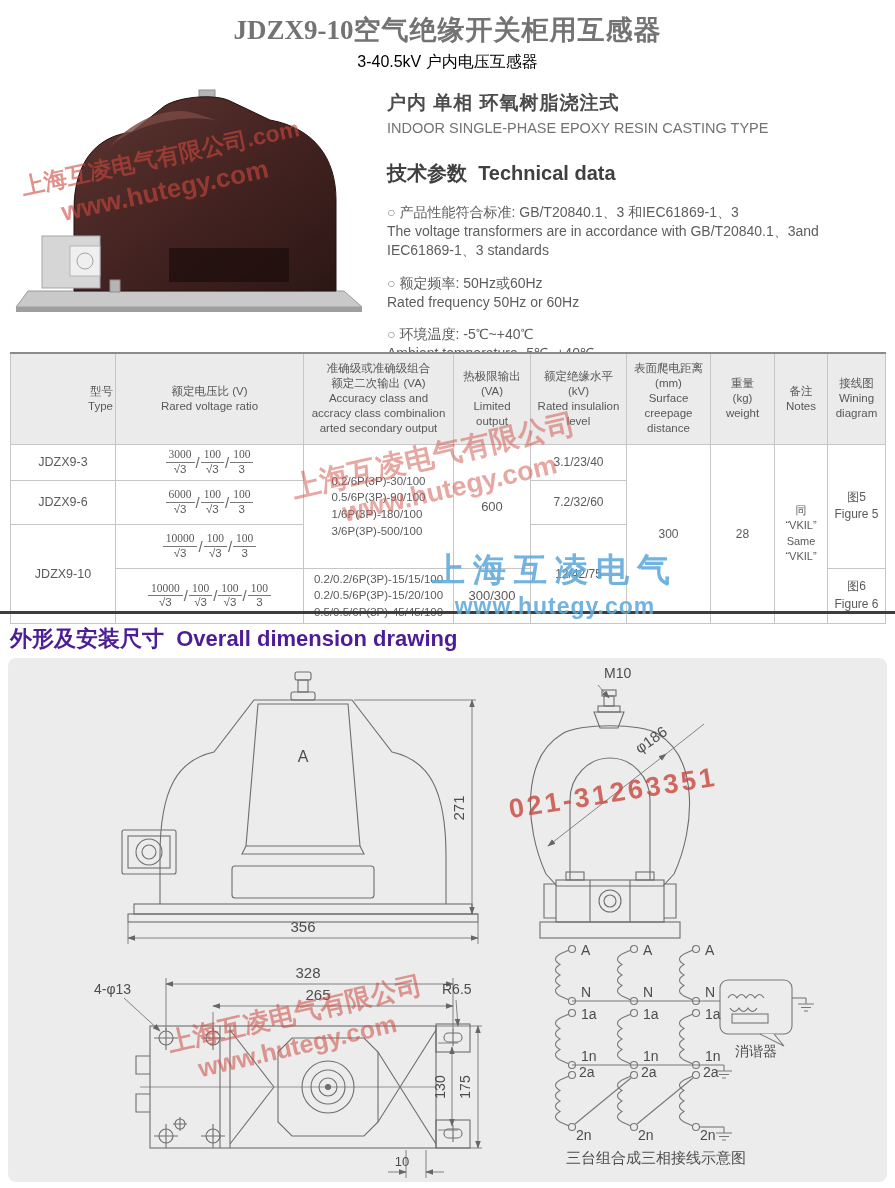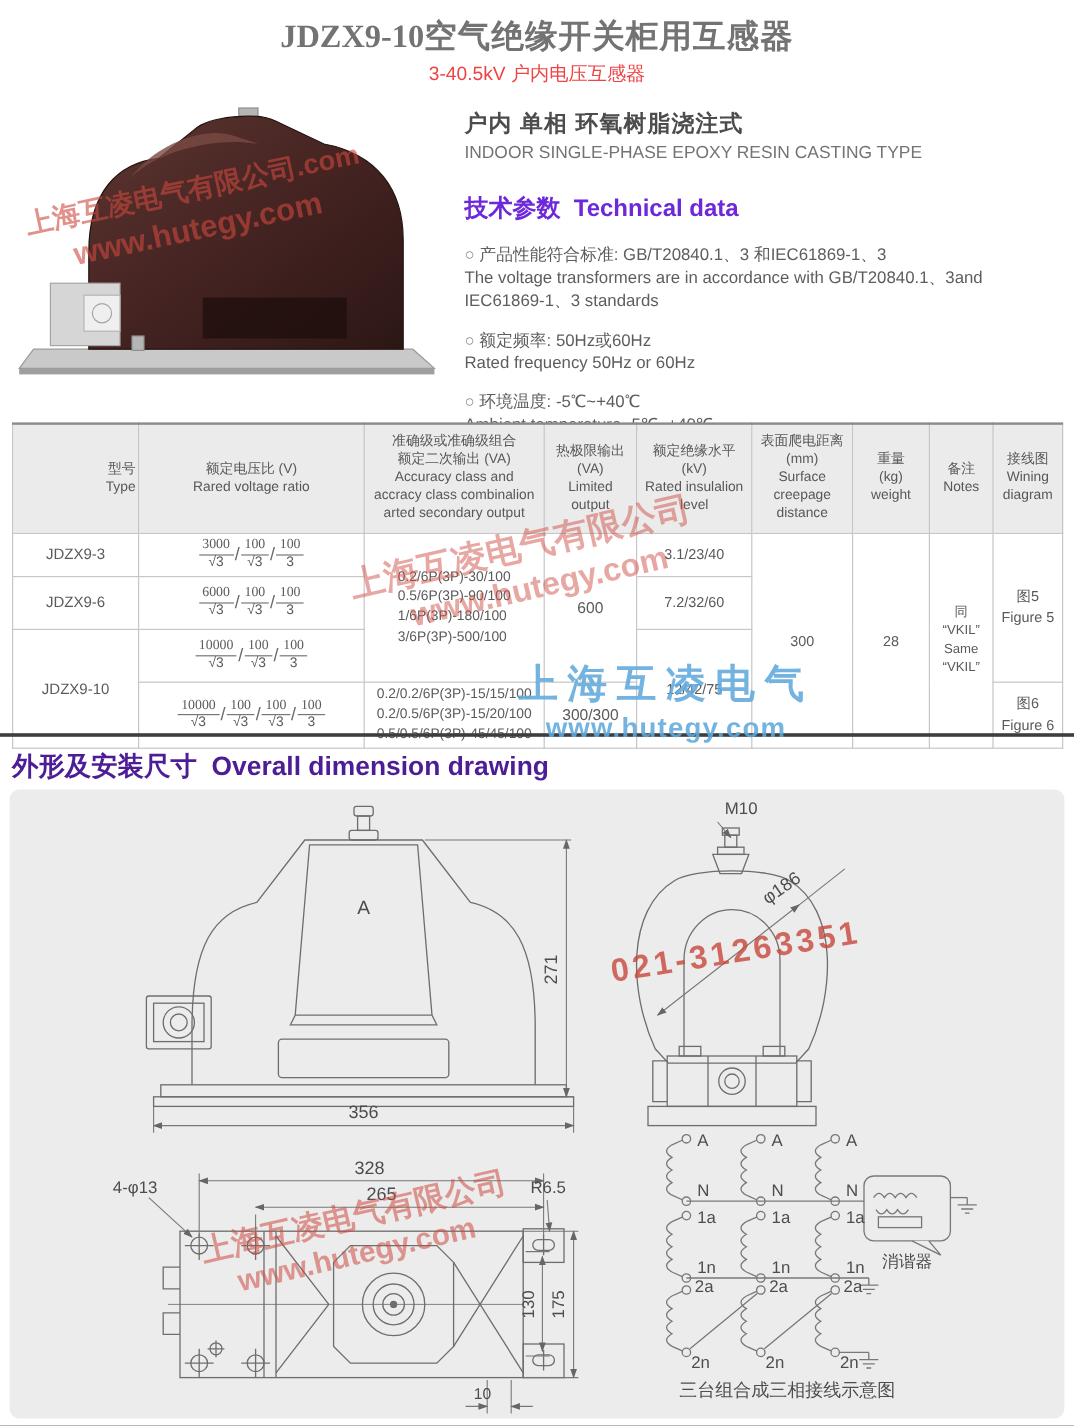--- a/index.html
+++ b/index.html
@@ -3,26 +3,26 @@
 <meta charset="utf-8">
 <style>
   html,body{margin:0;padding:0;background:#888;}
   .page{position:relative;width:895px;height:1188px;background:#ffffff;margin:0 auto;
         font-family:"Liberation Sans",sans-serif;overflow:hidden;color:#555;}
   
   .title{position:absolute;top:12px;left:0;width:100%;text-align:center;
          font-size:27px;font-weight:bold;color:#737373;letter-spacing:1px;}
   .title .model{font-family:"Liberation Serif",serif;letter-spacing:0;}
   .subtitle{position:absolute;top:52px;left:0;width:100%;text-align:center;
-            font-size:16px;color:#ef4444;}
+            font-size:16px;color:#000000;}
   
   .info{position:absolute;left:387px;top:90px;width:492px;}
   .info-cn{font-size:19px;font-weight:bold;color:#4c4c4c;letter-spacing:1px;}
   .info-en{font-size:14.5px;color:#737373;margin-top:4px;}
-  .tech-h{margin-top:24px;font-size:20px;font-weight:bold;color:#6d28d9;}
+  .tech-h{margin-top:24px;font-size:20px;font-weight:bold;color:#404040;}
   .bullets{margin-top:16px;}
   .bullet{margin-bottom:14px;font-size:14px;color:#5d5d5d;line-height:1.35;}
   .bullet .cn .ic{color:#8a8a8a;margin-right:4px;}
   
   .photo{position:absolute;left:14px;top:88px;}
   
   table.spec{position:absolute;left:10px;top:352px;width:875px;border-collapse:collapse;
              table-layout:fixed;font-size:12px;color:#5a5a5a;
              border-top:2px solid #8b8b8b;}
   table.spec th,table.spec td{border:1px solid #c6c6c6;text-align:center;vertical-align:middle;

